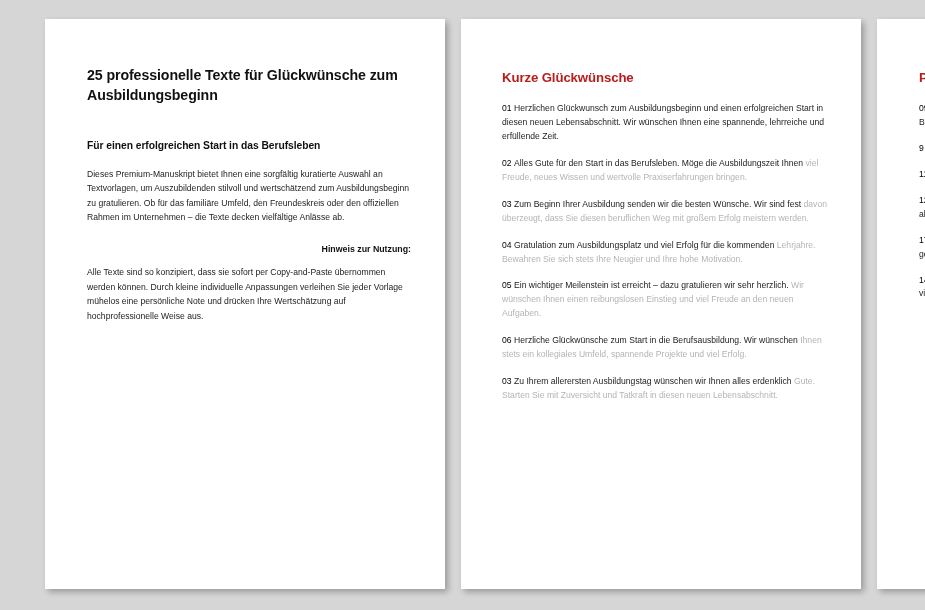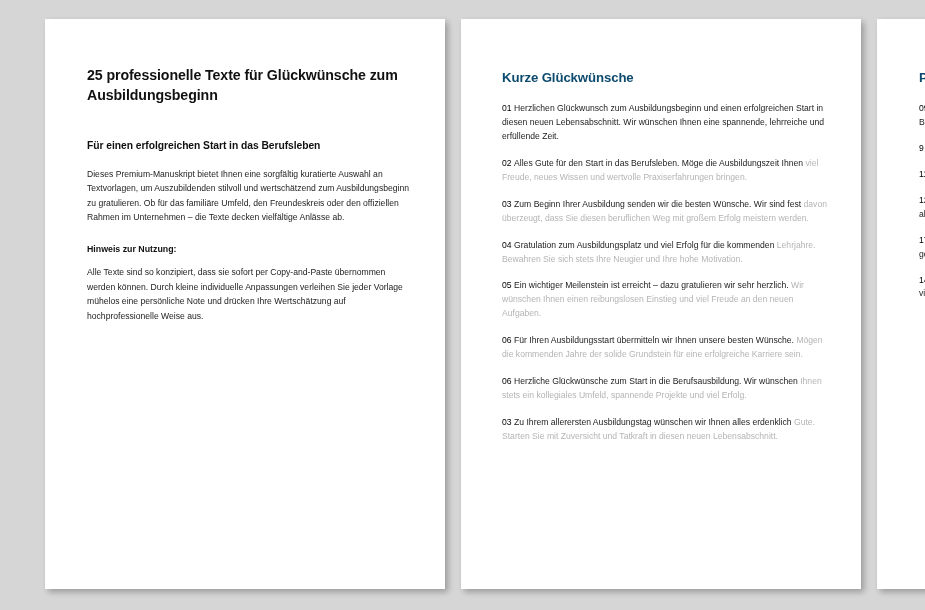--- a/index.html
+++ b/index.html
@@ -60,40 +60,41 @@
     font-weight: bold;
     color: #111111;
     line-height: 1.4;
     margin: 0 0 13px 0;
     letter-spacing: -0.05px;
   }
 
   .page-heading {
     font-size: 13.2px;
     font-weight: bold;
-    color: #0c4a6e;
+    color: #b91c1c;
     line-height: 1.3;
     margin: 0 0 16px 0;
     letter-spacing: -0.1px;
     white-space: nowrap;
   }
 
   .body-par {
     font-size: 8.6px;
     line-height: 1.68;
     color: #1c1c1c;
     margin: 0 0 20px 0;
     text-align: left;
   }
 
   .note-heading {
     font-size: 8.8px;
     font-weight: bold;
     color: #111111;
     margin: 0 0 11px 0;
+    text-align: right;
   }
 
   .entry {
     font-size: 8.6px;
     line-height: 1.62;
     color: #1c1c1c;
     margin: 0 0 13px 0;
   }
   .entry .num {
     font-weight: normal;
@@ -132,21 +133,20 @@
   <div class="page" id="page-2">
     <div class="page-inner">
       <h2 class="page-heading">Kurze Glückwünsche</h2>
 
       <div id="page-2-entries">
           <p class="entry"><span class="num">01</span><span class="lead">Herzlichen Glückwunsch zum Ausbildungsbeginn und einen erfolgreichen Start in diesen neuen Lebensabschnitt. Wir wünschen Ihnen eine spannende, lehrreiche und erfüllende Zeit.</span></p>
           <p class="entry"><span class="num">02</span><span class="lead">Alles Gute für den Start in das Berufsleben. Möge die Ausbildungszeit Ihnen</span> <span class="faded">viel Freude, neues Wissen und wertvolle Praxiserfahrungen bringen.</span></p>
           <p class="entry"><span class="num">03</span><span class="lead">Zum Beginn Ihrer Ausbildung senden wir die besten Wünsche. Wir sind fest</span> <span class="faded">davon überzeugt, dass Sie diesen beruflichen Weg mit großem Erfolg meistern werden.</span></p>
           <p class="entry"><span class="num">04</span><span class="lead">Gratulation zum Ausbildungsplatz und viel Erfolg für die kommenden</span> <span class="faded">Lehrjahre. Bewahren Sie sich stets Ihre Neugier und Ihre hohe Motivation.</span></p>
           <p class="entry"><span class="num">05</span><span class="lead">Ein wichtiger Meilenstein ist erreicht – dazu gratulieren wir sehr herzlich.</span> <span class="faded">Wir wünschen Ihnen einen reibungslosen Einstieg und viel Freude an den neuen Aufgaben.</span></p>
-          <p class="entry"><span class="num">06</span><span class="lead">Für Ihren Ausbildungsstart übermitteln wir Ihnen unsere besten Wünsche.</span> <span class="faded">Mögen die kommenden Jahre der solide Grundstein für eine erfolgreiche Karriere sein.</span></p>
           <p class="entry"><span class="num">06</span><span class="lead">Herzliche Glückwünsche zum Start in die Berufsausbildung. Wir wünschen</span> <span class="faded">Ihnen stets ein kollegiales Umfeld, spannende Projekte und viel Erfolg.</span></p>
           <p class="entry"><span class="num">03</span><span class="lead">Zu Ihrem allerersten Ausbildungstag wünschen wir Ihnen alles erdenklich</span> <span class="faded">Gute. Starten Sie mit Zuversicht und Tatkraft in diesen neuen Lebensabschnitt.</span></p>
         </div>
     </div>
   </div>
 
   <div class="page" id="page-3">
     <div class="page-inner">
       <h2 class="page-heading">Persönliche Glückwünsche</h2>
 

